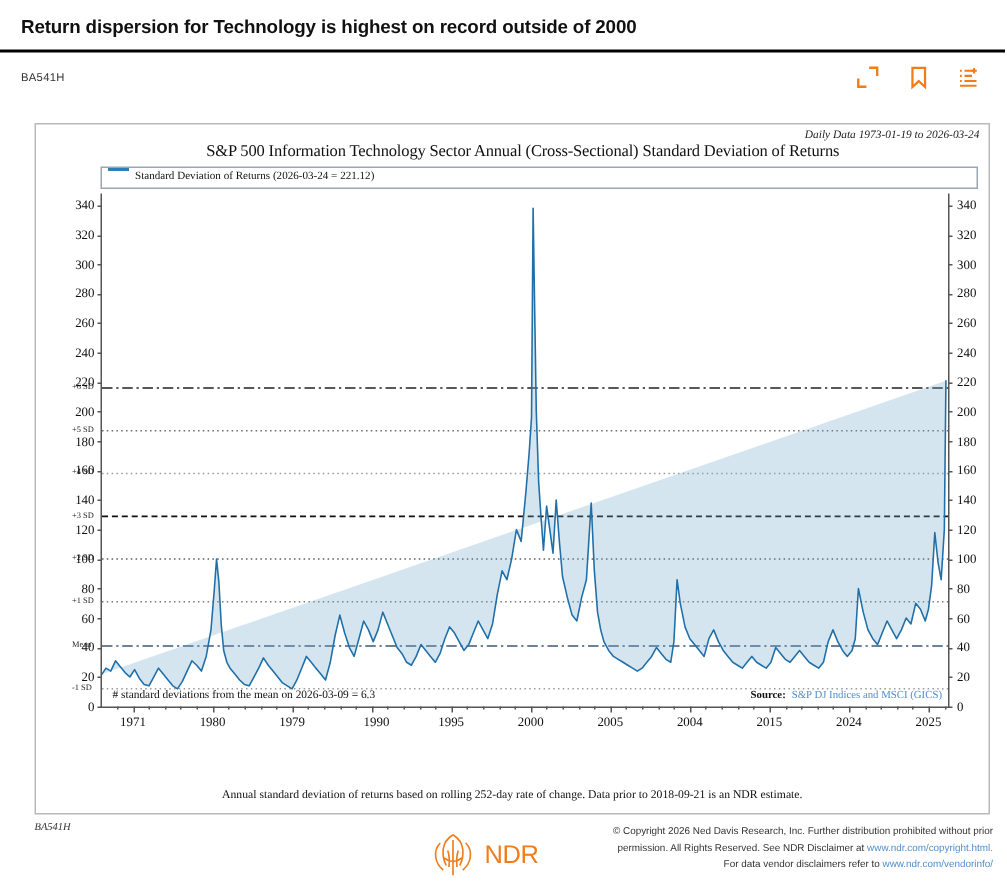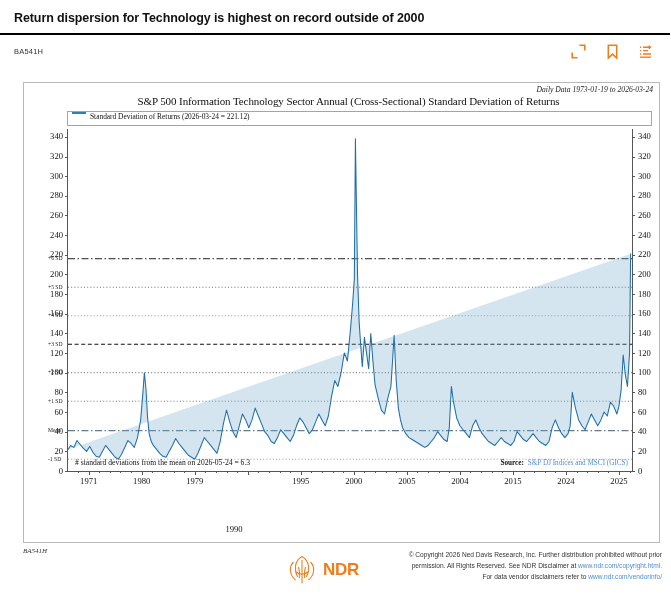--- a/index.html
+++ b/index.html
@@ -242,21 +242,21 @@
     position: absolute;
     left: 285px;
     top: 10px;
     display: flex;
     align-items: center;
     gap: 4px;
   }
   #ndr-mark { width: 34px; height: 30px; display: block; }
   #ndr-word {
     font-size: 17px;
-    font-weight: bold;
+    font-weight: normal;
     color: #f07d1a;
     letter-spacing: -0.3px;
     font-family: "Liberation Sans", sans-serif;
   }
   #copyright {
     position: absolute;
     right: 9px;
     top: 5px;
     width: 300px;
     text-align: right;
@@ -317,21 +317,21 @@
         <line x1="0" y1="272.2241379310345" x2="564" y2="272.2241379310345" stroke="#7a7a7a" stroke-width="1" stroke-dasharray="1,2.2"></line>
         <line x1="0" y1="243.72413793103448" x2="564" y2="243.72413793103448" stroke="#5a5a5a" stroke-width="1" stroke-dasharray="1,2.2"></line>
         <line x1="0" y1="215.22413793103448" x2="564" y2="215.22413793103448" stroke="#111111" stroke-width="1.1" stroke-dasharray="4,2.6"></line>
         <line x1="0" y1="186.72413793103448" x2="564" y2="186.72413793103448" stroke="#9a9a9a" stroke-width="1" stroke-dasharray="1,2.2"></line>
         <line x1="0" y1="158.22413793103448" x2="564" y2="158.22413793103448" stroke="#6a6a6a" stroke-width="1" stroke-dasharray="1,2.2"></line>
         <line x1="0" y1="129.72413793103448" x2="564" y2="129.72413793103448" stroke="#222222" stroke-width="1" stroke-dasharray="7,2.5,1.5,2.5"></line>
         <line x1="0" y1="330.2068965517241" x2="564" y2="330.2068965517241" stroke="#9a9a9a" stroke-width="1" stroke-dasharray="1,2.2"></line>
         <path d="M0.00 320.38 L2.65 316.45 L5.83 318.41 L9.01 311.53 L12.20 315.47 L15.38 319.40 L18.56 322.34 L21.74 317.43 L24.92 323.33 L28.10 327.26 L31.29 328.24 L34.47 322.34 L37.65 316.45 L40.83 320.38 L44.01 324.31 L47.19 328.24 L50.38 330.21 L53.56 325.29 L56.74 318.41 L59.92 311.53 L63.10 314.48 L66.28 318.41 L69.47 308.59 L72.65 290.90 L74.77 265.34 L76.36 243.72 L77.95 259.45 L79.54 287.95 L81.13 304.66 L83.25 312.52 L85.37 316.45 L88.56 320.38 L91.74 324.31 L94.92 327.26 L98.10 328.24 L101.28 322.34 L104.46 316.45 L107.65 309.57 L110.83 314.48 L114.01 318.41 L117.19 322.34 L120.37 326.28 L123.55 328.24 L126.74 330.21 L129.92 324.31 L133.10 316.45 L136.28 308.59 L139.46 312.52 L142.64 316.45 L145.83 320.38 L149.01 324.31 L152.19 312.52 L155.37 294.83 L158.55 281.07 L161.73 292.86 L164.92 302.69 L168.10 308.59 L171.28 296.79 L174.46 285.00 L177.64 290.90 L180.82 298.76 L184.01 290.90 L187.19 279.10 L190.37 286.97 L193.55 294.83 L196.73 302.69 L199.91 306.62 L203.10 312.52 L206.28 314.48 L209.46 308.59 L212.64 300.72 L215.82 304.66 L219.00 308.59 L222.19 312.52 L225.37 306.62 L228.55 296.79 L231.73 288.93 L234.91 292.86 L238.09 298.76 L241.27 304.66 L244.46 300.72 L247.64 292.86 L250.82 285.00 L254.00 290.90 L257.18 296.79 L260.36 286.97 L263.55 267.31 L266.73 251.59 L269.91 257.48 L273.09 243.72 L276.27 224.07 L279.45 231.93 L282.64 198.52 L284.76 172.97 L286.35 149.38 L287.41 9.83 L288.47 78.62 L289.53 145.45 L291.12 192.62 L292.71 216.21 L294.30 237.83 L296.42 208.34 L298.54 224.07 L300.67 239.79 L302.79 204.41 L304.91 231.93 L307.03 255.52 L310.21 269.28 L313.39 281.07 L316.57 285.00 L319.76 269.28 L322.94 257.48 L326.12 206.38 L328.24 251.59 L330.36 279.10 L332.48 290.90 L334.60 298.76 L337.78 304.66 L340.97 308.59 L344.15 310.55 L347.33 312.52 L350.51 314.48 L353.69 316.45 L356.87 318.41 L360.06 316.45 L363.24 312.52 L366.42 308.59 L369.60 302.69 L372.78 306.62 L375.96 310.55 L379.15 312.52 L381.27 298.76 L383.39 257.48 L385.51 273.21 L388.69 288.93 L391.87 296.79 L395.05 300.72 L398.24 304.66 L401.42 308.59 L404.60 296.79 L407.78 290.90 L410.96 298.76 L414.14 304.66 L417.33 308.59 L420.51 312.52 L423.69 314.48 L426.87 316.45 L430.05 312.52 L433.23 308.59 L436.42 312.52 L439.60 314.48 L442.78 316.45 L445.96 312.52 L449.14 302.69 L452.32 306.62 L455.51 310.55 L458.69 312.52 L461.87 308.59 L465.05 304.66 L468.23 308.59 L471.41 312.52 L474.60 314.48 L477.78 316.45 L480.96 312.52 L484.14 298.76 L487.32 290.90 L490.50 298.76 L493.69 304.66 L496.87 308.59 L500.05 304.66 L502.17 296.79 L504.29 263.38 L507.47 279.10 L510.65 290.90 L513.84 296.79 L517.02 300.72 L520.20 292.86 L523.38 285.00 L526.56 290.90 L529.74 296.79 L532.93 290.90 L536.11 283.03 L539.29 286.97 L542.47 273.21 L545.65 277.14 L548.83 285.00 L550.96 277.14 L553.08 261.41 L555.20 226.03 L557.32 245.69 L559.44 257.48 L561.56 224.07 L562.62 124.81 L564.00 NaN L564.00 342 L0.00 342 Z" fill="#6fa8cd" fill-opacity="0.3" stroke="none"></path>
         <path d="M0.00 320.38 L2.65 316.45 L5.83 318.41 L9.01 311.53 L12.20 315.47 L15.38 319.40 L18.56 322.34 L21.74 317.43 L24.92 323.33 L28.10 327.26 L31.29 328.24 L34.47 322.34 L37.65 316.45 L40.83 320.38 L44.01 324.31 L47.19 328.24 L50.38 330.21 L53.56 325.29 L56.74 318.41 L59.92 311.53 L63.10 314.48 L66.28 318.41 L69.47 308.59 L72.65 290.90 L74.77 265.34 L76.36 243.72 L77.95 259.45 L79.54 287.95 L81.13 304.66 L83.25 312.52 L85.37 316.45 L88.56 320.38 L91.74 324.31 L94.92 327.26 L98.10 328.24 L101.28 322.34 L104.46 316.45 L107.65 309.57 L110.83 314.48 L114.01 318.41 L117.19 322.34 L120.37 326.28 L123.55 328.24 L126.74 330.21 L129.92 324.31 L133.10 316.45 L136.28 308.59 L139.46 312.52 L142.64 316.45 L145.83 320.38 L149.01 324.31 L152.19 312.52 L155.37 294.83 L158.55 281.07 L161.73 292.86 L164.92 302.69 L168.10 308.59 L171.28 296.79 L174.46 285.00 L177.64 290.90 L180.82 298.76 L184.01 290.90 L187.19 279.10 L190.37 286.97 L193.55 294.83 L196.73 302.69 L199.91 306.62 L203.10 312.52 L206.28 314.48 L209.46 308.59 L212.64 300.72 L215.82 304.66 L219.00 308.59 L222.19 312.52 L225.37 306.62 L228.55 296.79 L231.73 288.93 L234.91 292.86 L238.09 298.76 L241.27 304.66 L244.46 300.72 L247.64 292.86 L250.82 285.00 L254.00 290.90 L257.18 296.79 L260.36 286.97 L263.55 267.31 L266.73 251.59 L269.91 257.48 L273.09 243.72 L276.27 224.07 L279.45 231.93 L282.64 198.52 L284.76 172.97 L286.35 149.38 L287.41 9.83 L288.47 78.62 L289.53 145.45 L291.12 192.62 L292.71 216.21 L294.30 237.83 L296.42 208.34 L298.54 224.07 L300.67 239.79 L302.79 204.41 L304.91 231.93 L307.03 255.52 L310.21 269.28 L313.39 281.07 L316.57 285.00 L319.76 269.28 L322.94 257.48 L326.12 206.38 L328.24 251.59 L330.36 279.10 L332.48 290.90 L334.60 298.76 L337.78 304.66 L340.97 308.59 L344.15 310.55 L347.33 312.52 L350.51 314.48 L353.69 316.45 L356.87 318.41 L360.06 316.45 L363.24 312.52 L366.42 308.59 L369.60 302.69 L372.78 306.62 L375.96 310.55 L379.15 312.52 L381.27 298.76 L383.39 257.48 L385.51 273.21 L388.69 288.93 L391.87 296.79 L395.05 300.72 L398.24 304.66 L401.42 308.59 L404.60 296.79 L407.78 290.90 L410.96 298.76 L414.14 304.66 L417.33 308.59 L420.51 312.52 L423.69 314.48 L426.87 316.45 L430.05 312.52 L433.23 308.59 L436.42 312.52 L439.60 314.48 L442.78 316.45 L445.96 312.52 L449.14 302.69 L452.32 306.62 L455.51 310.55 L458.69 312.52 L461.87 308.59 L465.05 304.66 L468.23 308.59 L471.41 312.52 L474.60 314.48 L477.78 316.45 L480.96 312.52 L484.14 298.76 L487.32 290.90 L490.50 298.76 L493.69 304.66 L496.87 308.59 L500.05 304.66 L502.17 296.79 L504.29 263.38 L507.47 279.10 L510.65 290.90 L513.84 296.79 L517.02 300.72 L520.20 292.86 L523.38 285.00 L526.56 290.90 L529.74 296.79 L532.93 290.90 L536.11 283.03 L539.29 286.97 L542.47 273.21 L545.65 277.14 L548.83 285.00 L550.96 277.14 L553.08 261.41 L555.20 226.03 L557.32 245.69 L559.44 257.48 L561.56 224.07 L562.62 124.81 L564.00 NaN" fill="none" stroke="#1f6fa8" stroke-width="1.05" stroke-linejoin="round" stroke-linecap="round"></path>
       </svg>
-    <div id="plot-note"># standard deviations from the mean on 2026-05-24 = 6.3</div>
+    <div id="plot-note"># standard deviations from the mean on 2026-03-09 = 6.3</div>
     <div id="plot-source">
       <span class="src-lbl">Source:</span><span class="src-val">S&amp;P DJ Indices and MSCI (GICS)</span>
     </div>
   <div class="sdlabel" style="top: 299.107px;">Mean</div>
       <div class="sdlabel" style="top: 269.624px;">+1 SD</div>
       <div class="sdlabel" style="top: 241.124px;">+2 SD</div>
       <div class="sdlabel" style="top: 212.624px;">+3 SD</div>
       <div class="sdlabel" style="top: 184.124px;">+4 SD</div>
       <div class="sdlabel" style="top: 155.624px;">+5 SD</div>
       <div class="sdlabel" style="top: 127.124px;">+6 SD</div>
@@ -407,21 +407,21 @@
       <div class="ytick left" style="top: 3.46207px;">340</div>
       <div class="ytickmark left" style="top: 7.86207px;"></div>
       <div class="ytick right" style="top: 3.46207px;">340</div>
       <div class="ytickmark right" style="top: 7.86207px;"></div>
       <div class="xtick" style="left: 20.6807px;">1971</div>
       <div class="xtickmark" style="left: 20.6807px;"></div>
       <div class="xtick" style="left: 73.7082px;">1980</div>
       <div class="xtickmark" style="left: 73.7082px;"></div>
       <div class="xtick" style="left: 126.736px;">1979</div>
       <div class="xtickmark" style="left: 126.736px;"></div>
-      <div class="xtick" style="left: 166px; margin-top: 48px;">1990</div>
+      <div class="xtick" style="left: 183px;">1990</div>
       <div class="xtickmark" style="left: 179.763px;"></div>
       <div class="xtick" style="left: 232.791px;">1995</div>
       <div class="xtickmark" style="left: 232.791px;"></div>
       <div class="xtick" style="left: 285.818px;">2000</div>
       <div class="xtickmark" style="left: 285.818px;"></div>
       <div class="xtick" style="left: 338.845px;">2005</div>
       <div class="xtickmark" style="left: 338.845px;"></div>
       <div class="xtick" style="left: 391.873px;">2004</div>
       <div class="xtickmark" style="left: 391.873px;"></div>
       <div class="xtick" style="left: 444.9px;">2015</div>
@@ -467,20 +467,21 @@
       <div class="xtickmark" style="left: 466.111px; height: 2px;"></div>
       <div class="xtickmark" style="left: 476.717px; height: 2px;"></div>
       <div class="xtickmark" style="left: 487.322px; height: 2px;"></div>
       <div class="xtickmark" style="left: 508.533px; height: 2px;"></div>
       <div class="xtickmark" style="left: 519.139px; height: 2px;"></div>
       <div class="xtickmark" style="left: 529.744px; height: 2px;"></div>
       <div class="xtickmark" style="left: 540.35px; height: 2px;"></div>
       <div class="xtickmark" style="left: 561.561px; height: 2px;"></div>
     </div>
 
+  <div id="frame-caption">Annual standard deviation of returns based on rolling 252-day rate of change. Data prior to 2018-09-21 is an NDR estimate.</div>
 </div>
 
 <div id="footer">
   <div id="footer-code">BA541H</div>
 
   <div id="ndr-logo">
     <svg id="ndr-mark" viewBox="0 0 34 30">
       <g fill="none" stroke="#f07d1a" stroke-width="1.1">
         <path d="M17 1.5 C13 4 11 7 10.5 11 C10 15 11 19 12.5 22"></path>
         <path d="M17 1.5 C21 4 23 7 23.5 11 C24 15 23 19 21.5 22"></path>

